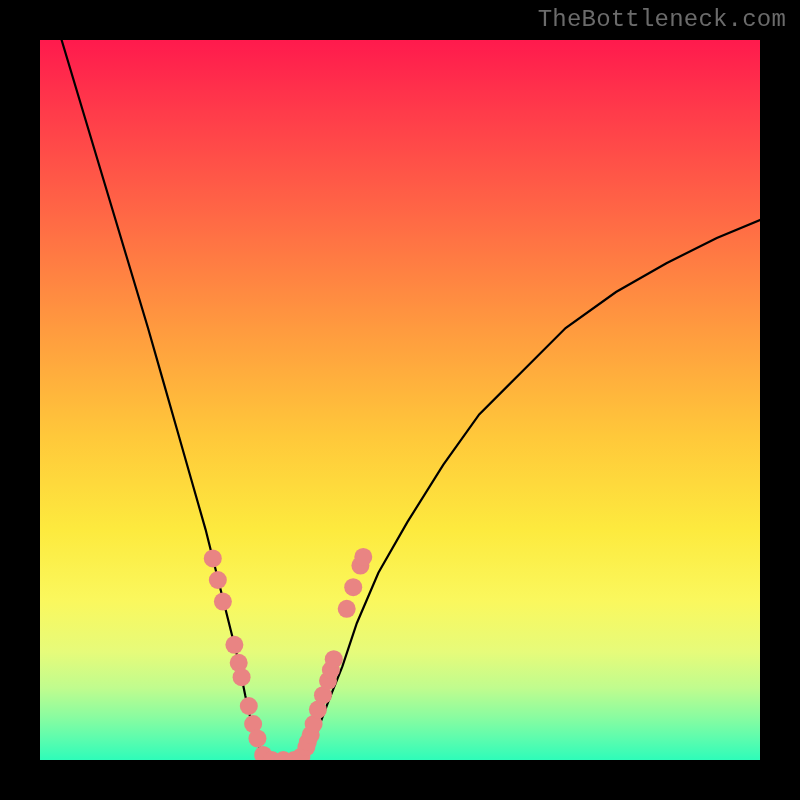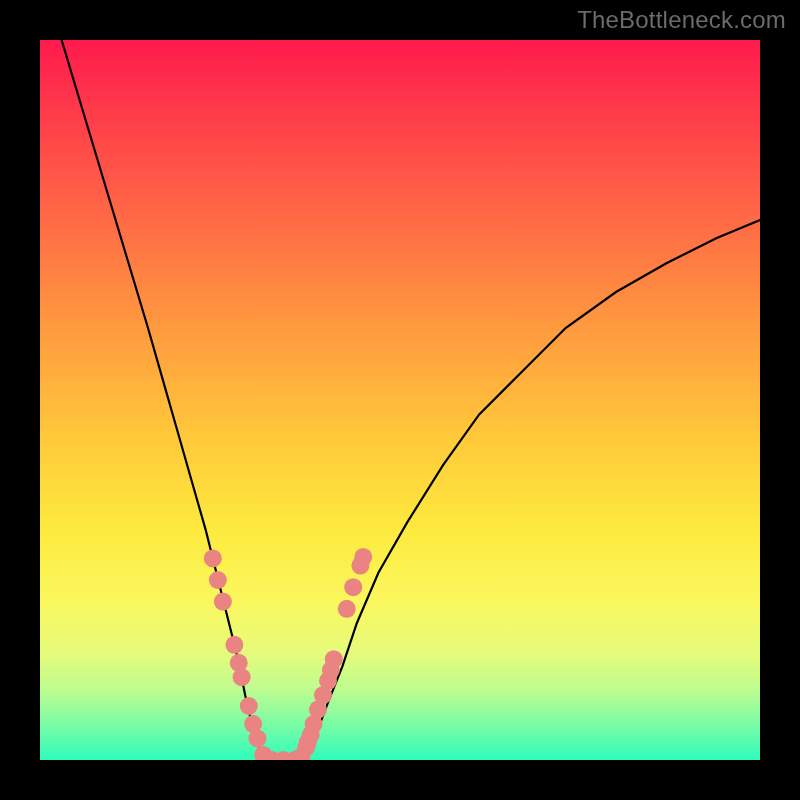--- a/index.html
+++ b/index.html
@@ -41,20 +41,21 @@
     );
   }
   .watermark {
     position: absolute;
     top: 6px;
     right: 14px;
     color: #6b6b6b;
     font-size: 24px;
     letter-spacing: 0.2px;
     user-select: none;
+    font-family: Liberation Mono, monospace;
   }
   svg {
     position: absolute;
     left: 0;
     top: 0;
   }
 </style>
 </head>
 <body>
 

